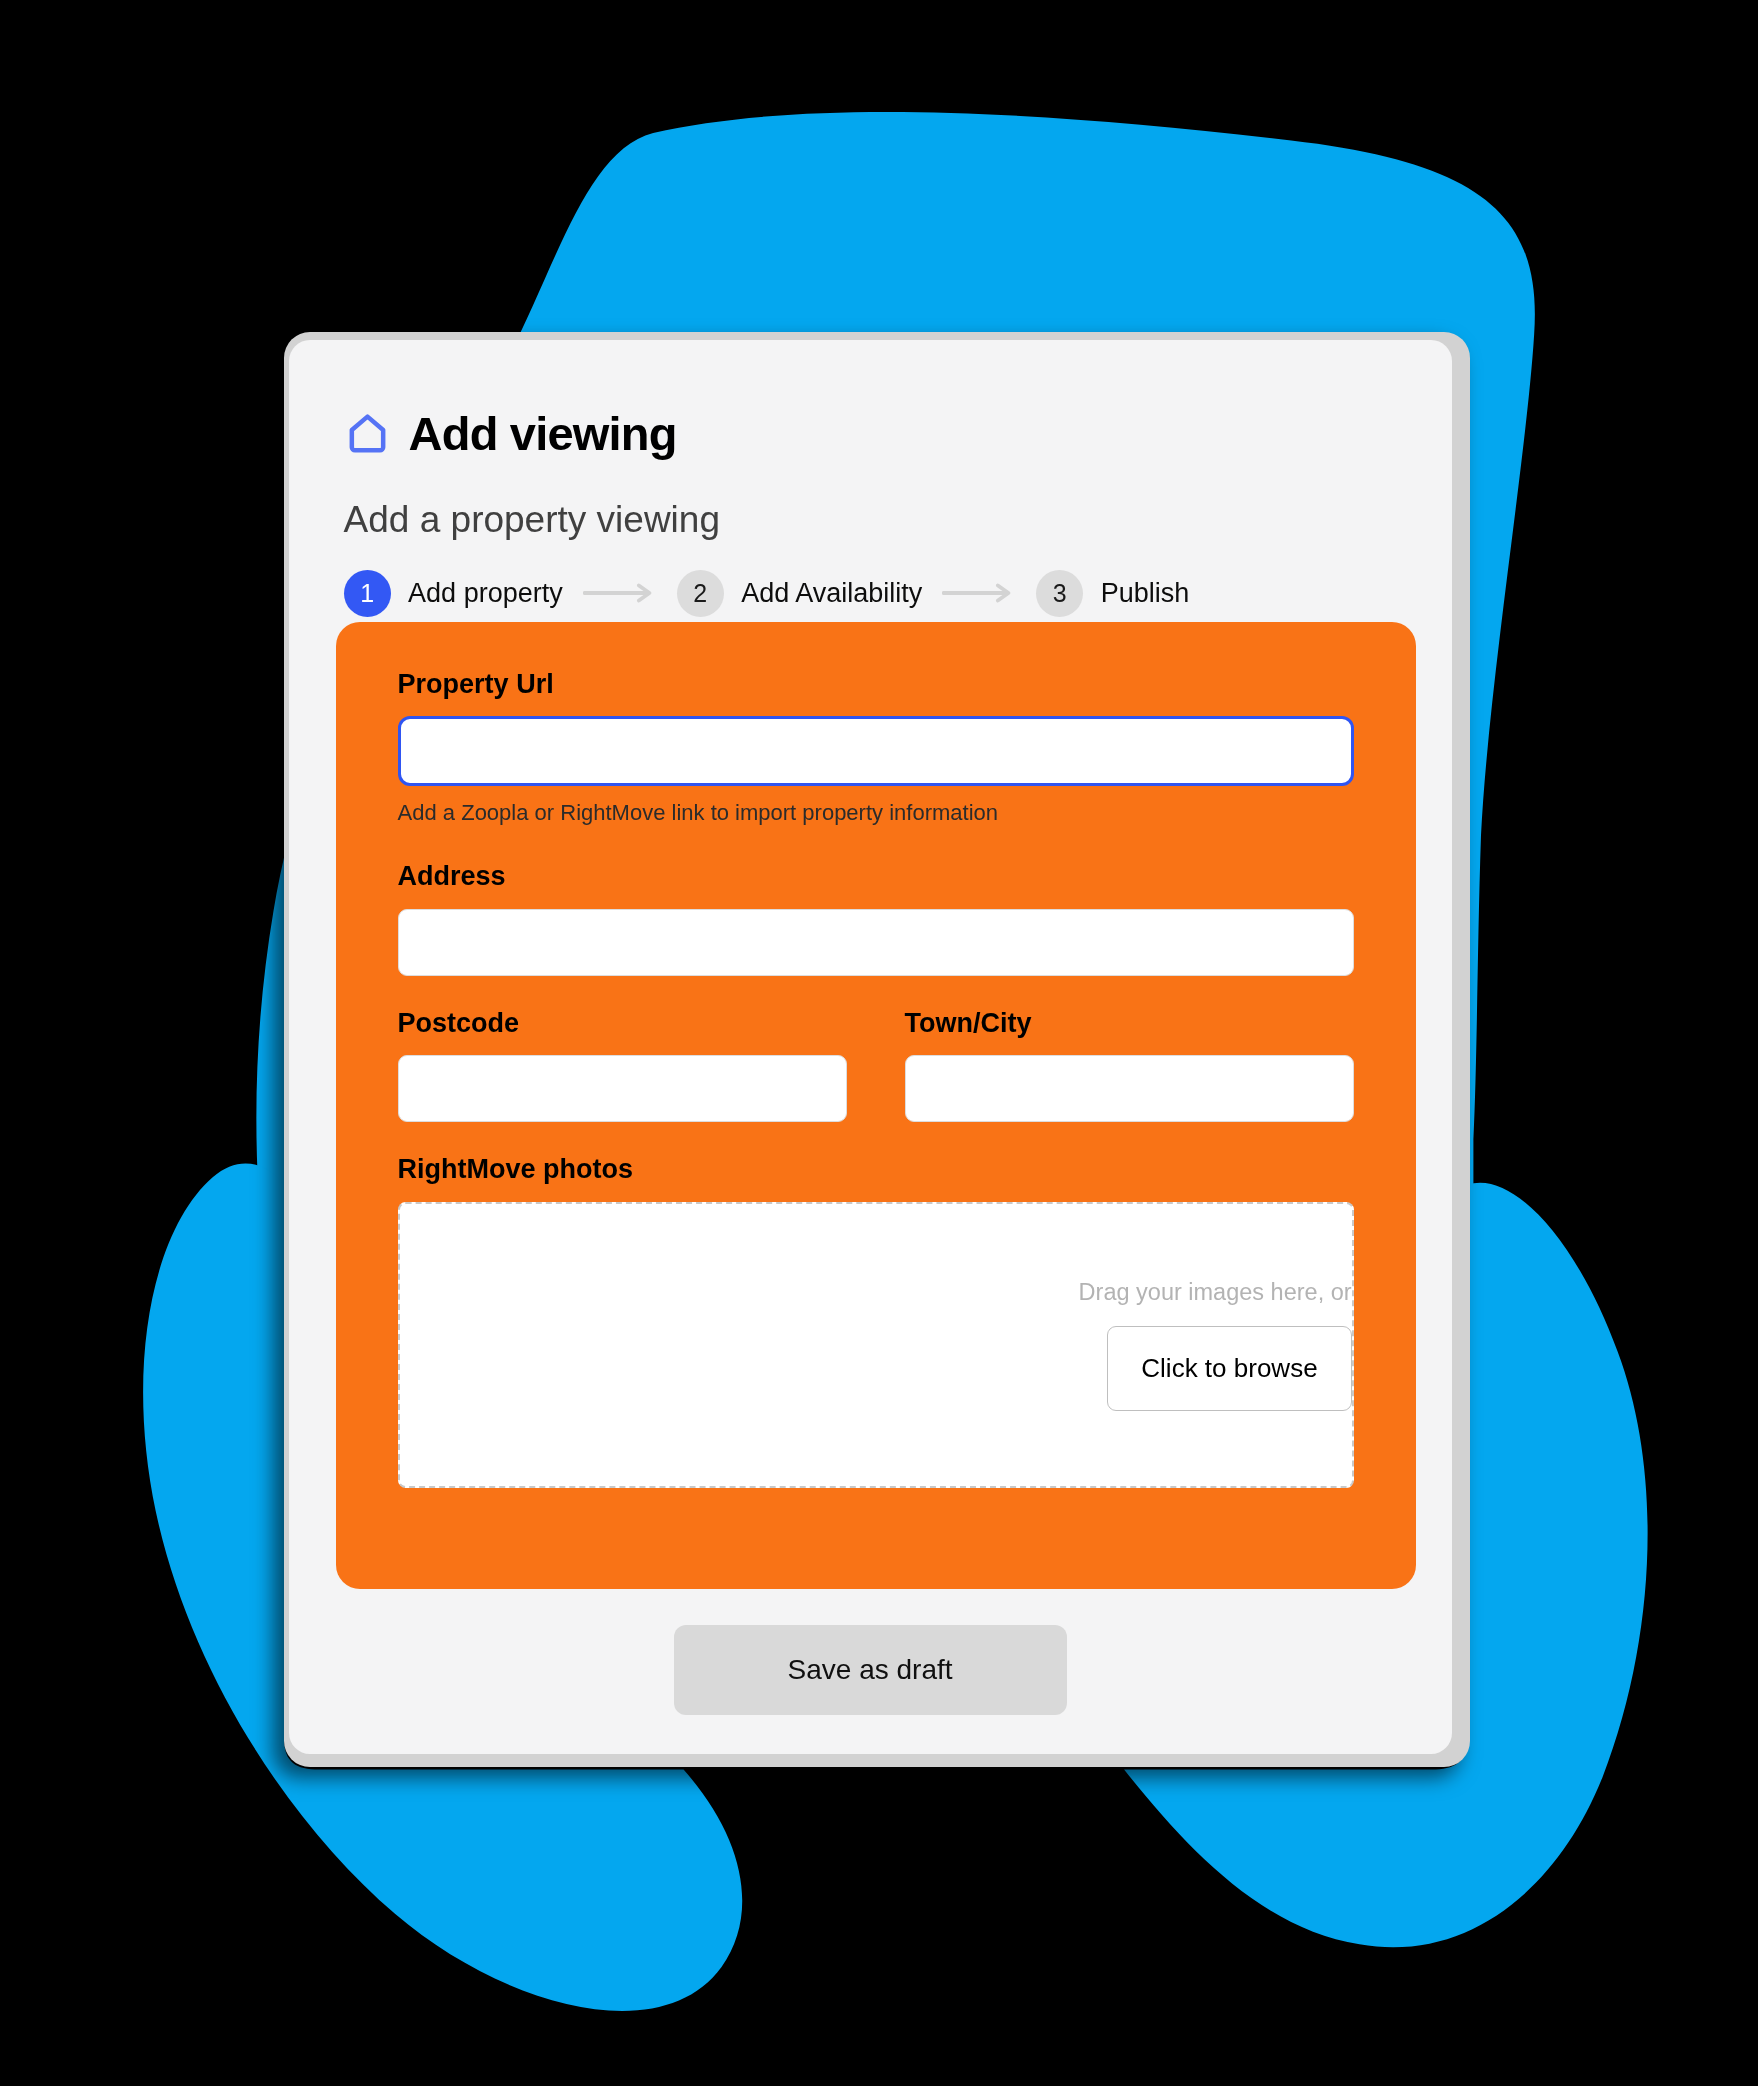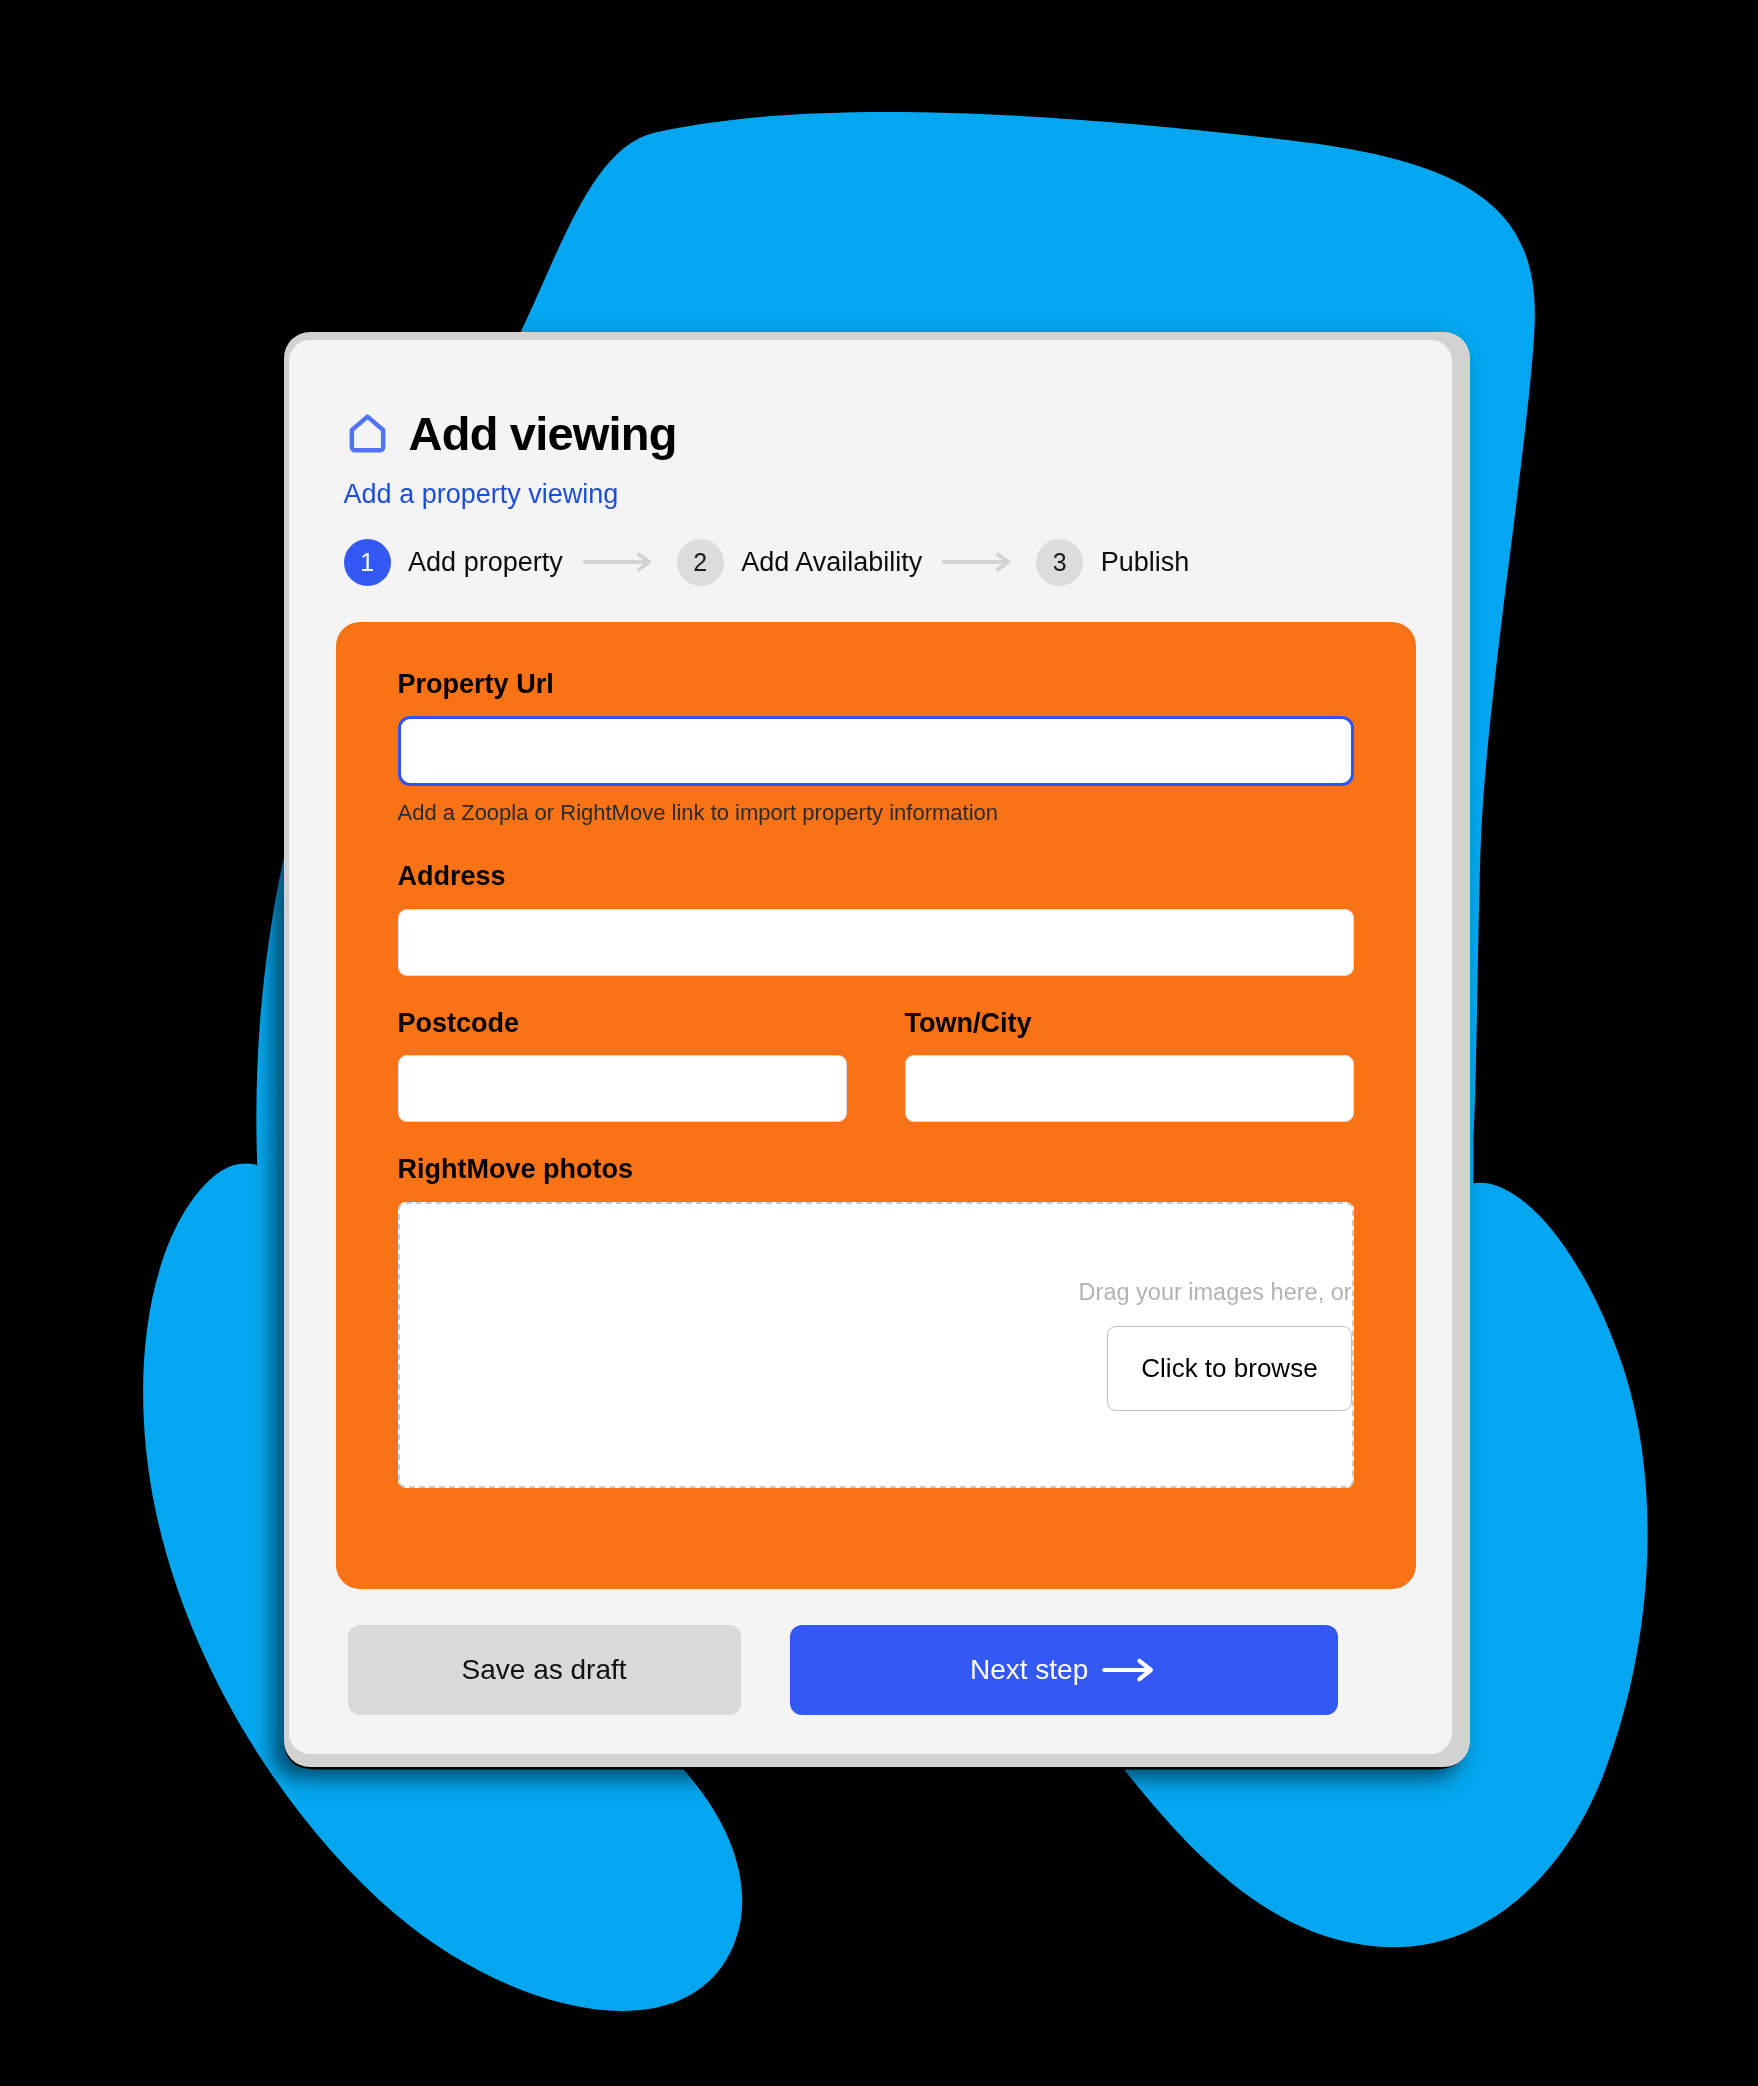--- a/index.html
+++ b/index.html
@@ -67,23 +67,23 @@
     display: block;
   }
   .page-title {
     font-size: 47px;
     font-weight: bold;
     color: #000000;
     letter-spacing: -0.8px;
     line-height: 1;
   }
   .subtitle {
-    margin-top: 22px;
-    font-size: 27px;
-    color: #1d4ed8;
+    margin-top: 42px;
+    font-size: 37px;
+    color: #404040;
     font-weight: 400;
   }
 
   
   .stepper {
     margin-top: 29px;
     display: flex;
     align-items: center;
   }
   .step {
@@ -200,20 +200,21 @@
   
   .card-footer {
     position: absolute;
     left: 0;
     top: 1285px;
     width: 100%;
     padding: 0 59px;
     display: flex;
     align-items: center;
     gap: 49px;
+    flex-direction: column;
   }
   .btn {
     height: 90px;
     border-radius: 12px;
     border: none;
     font-family: "Liberation Sans", sans-serif;
     font-size: 28px;
     cursor: pointer;
     display: flex;
     align-items: center;

